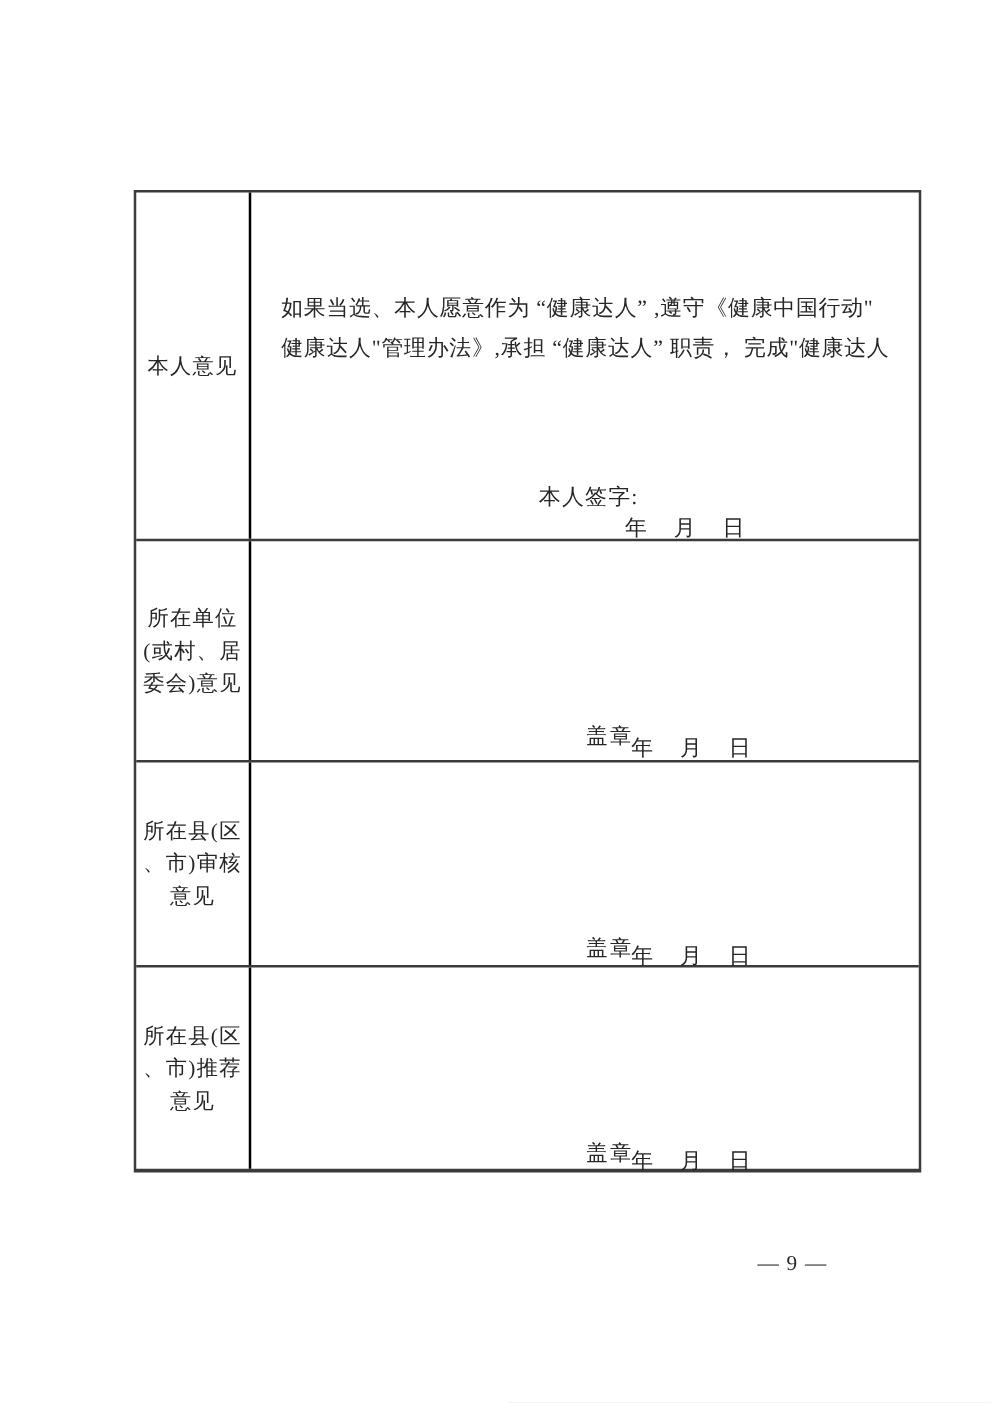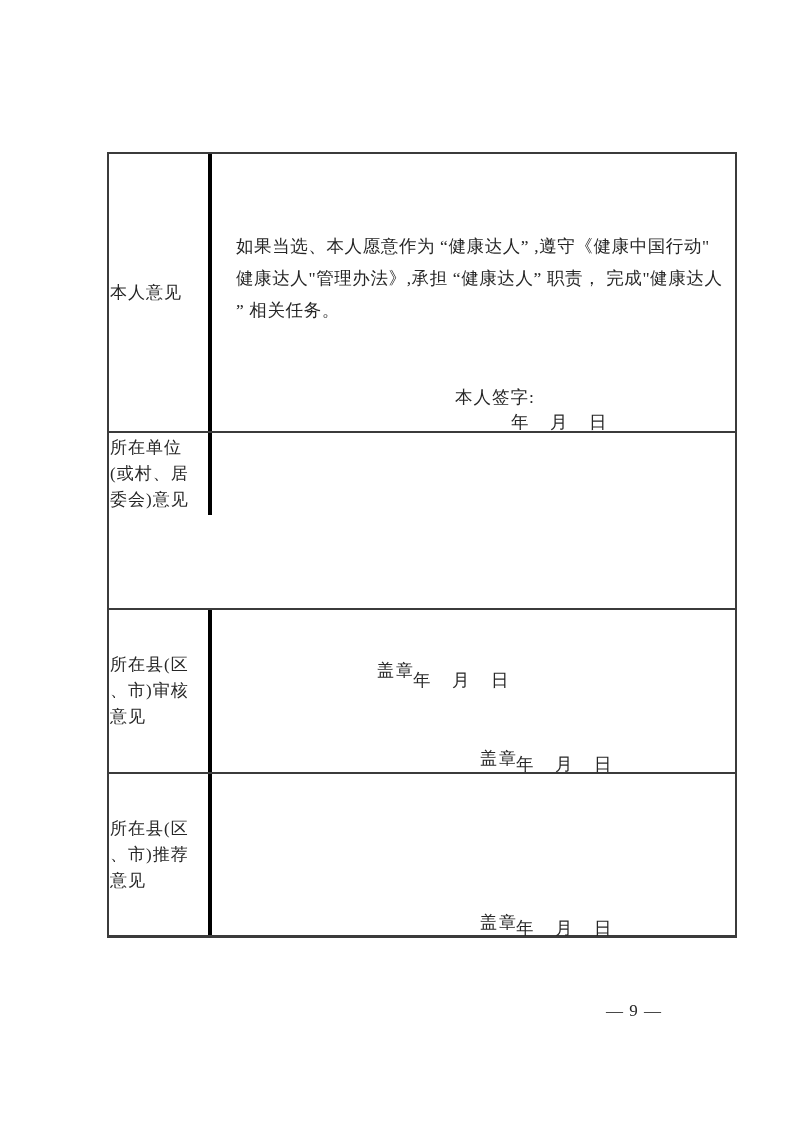--- a/index.html
+++ b/index.html
@@ -25,30 +25,30 @@
     display: flex;
     flex-direction: column;
   }
   .trow {
     display: flex;
     border-bottom: 2px solid #3b3b3b;
     min-height: 0;
   }
   .trow:last-child { border-bottom: none; }
   .trow.r1 { height: 279px; }
-  .trow.r2 { height: 177px; flex-direction: column; }
+  .trow.r2 { height: 177px; }
   .trow.r3 { height: 164px; }
   .trow.r4 { flex: 1; }
   .label-cell {
-    width: 103px;
-    border-right: 4px solid #000000;
+    width: 92px;
+    border-right: 2px solid #000000;
     display: flex;
     flex-direction: column;
     justify-content: center;
-    align-items: flex-start;
+    align-items: center;
     text-align: center;
     font-size: 17px;
     line-height: 26px;
     letter-spacing: 1px;
     padding: 2px 1px;
   }
   .content-cell {
     flex: 1;
     position: relative;
   }
@@ -61,21 +61,20 @@
     line-height: 32px;
     letter-spacing: 0.6px;
   }
   .signature-label {
     position: absolute;
     left: 230px;
     top: 231px;
     font-size: 17.5px;
     letter-spacing: 1px;
     white-space: pre;
-    margin-left: 13px;
   }
   .date-line-r1 {
     position: absolute;
     left: 299px;
     top: 256px;
     font-size: 17.5px;
     letter-spacing: 2px;
     white-space: pre;
   }
   .seal-label {
@@ -116,21 +115,20 @@
   <div class="form-table">
 
     <div class="trow r1">
       <div class="label-cell">
         <div>本人意见</div>
       </div>
       <div class="content-cell">
         <div class="pledge-paragraph">
           <div>如果当选、本人愿意作为 “健康达人” ,遵守《健康中国行动"</div>
           <div>健康达人"管理办法》,承担 “健康达人” 职责， 完成"健康达人</div>
-          <div>” 相关任务。</div>
         </div>
         <div class="signature-label">本人签字:</div>
         <div class="date-line-r1">年　月　日</div>
       </div>
     </div>
 
     <div class="trow r2">
       <div class="label-cell">
         <div>所在单位</div>
         <div>(或村、居</div>

